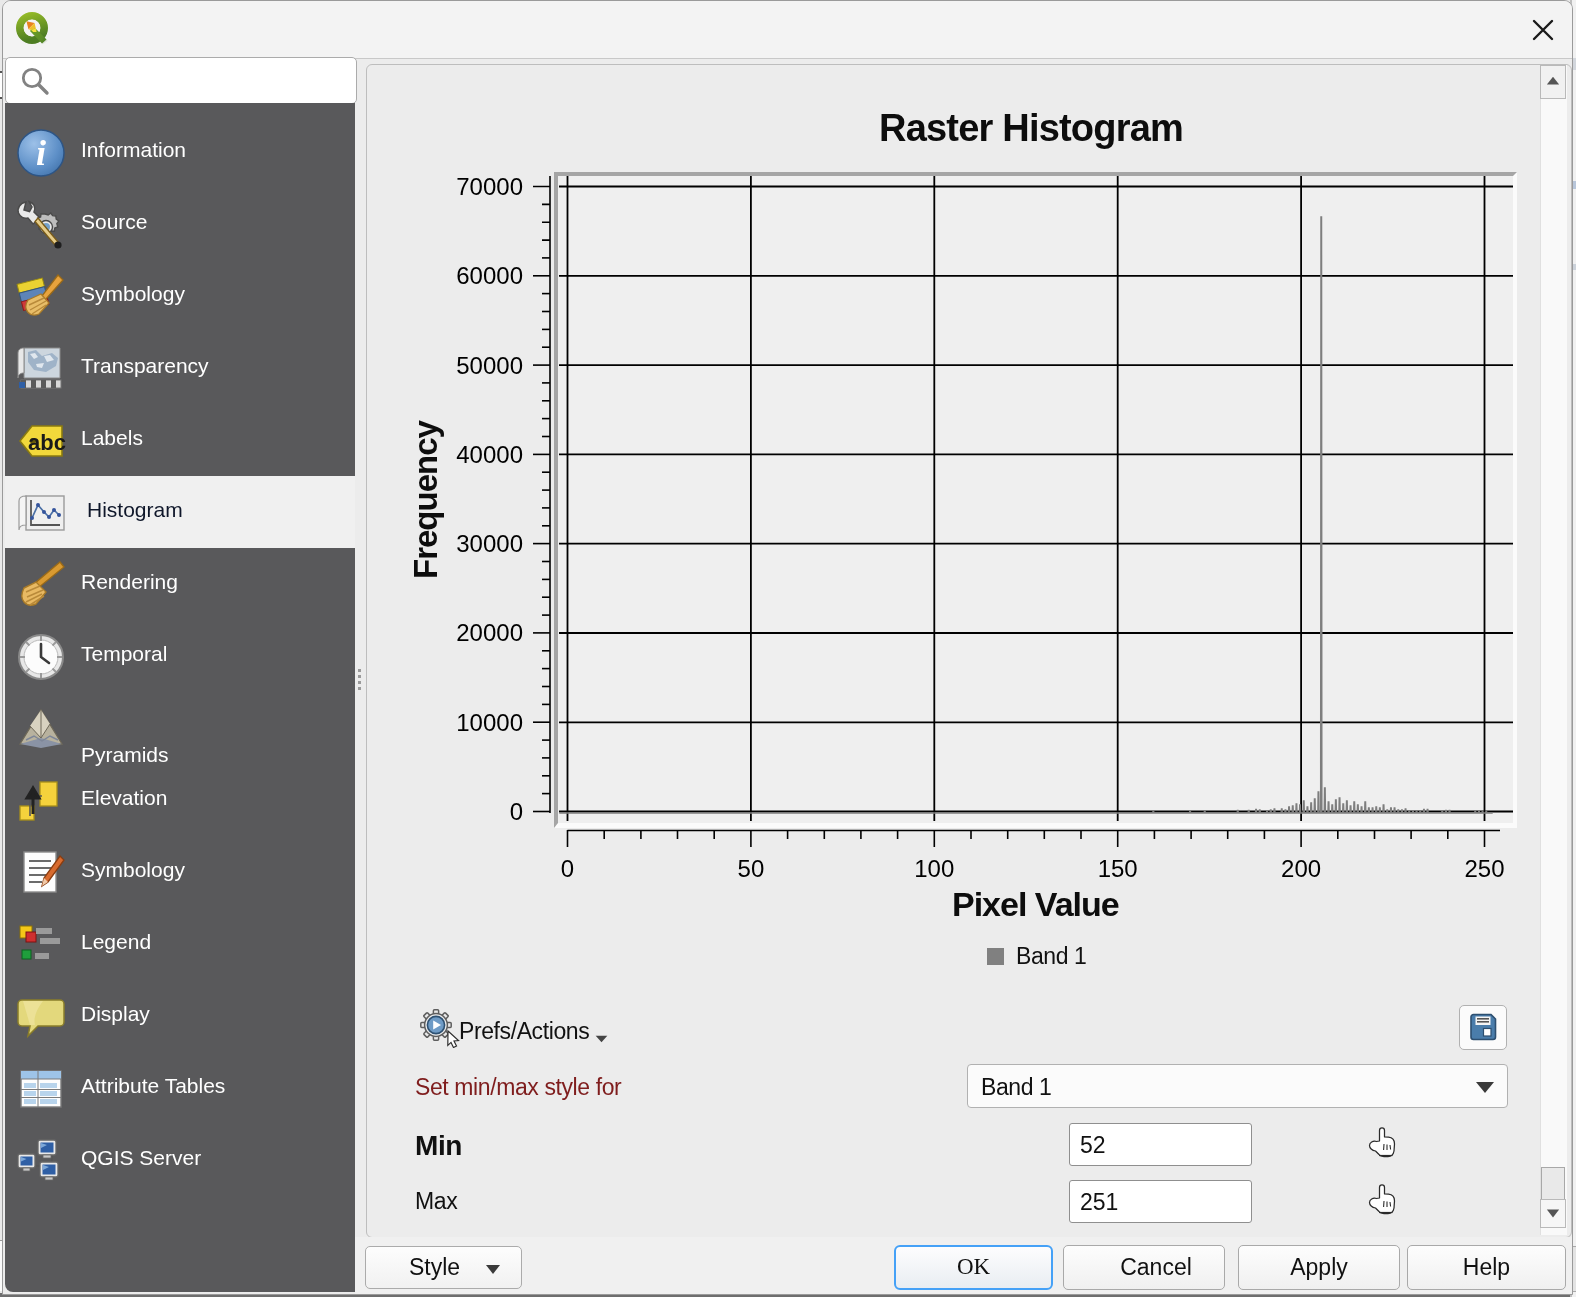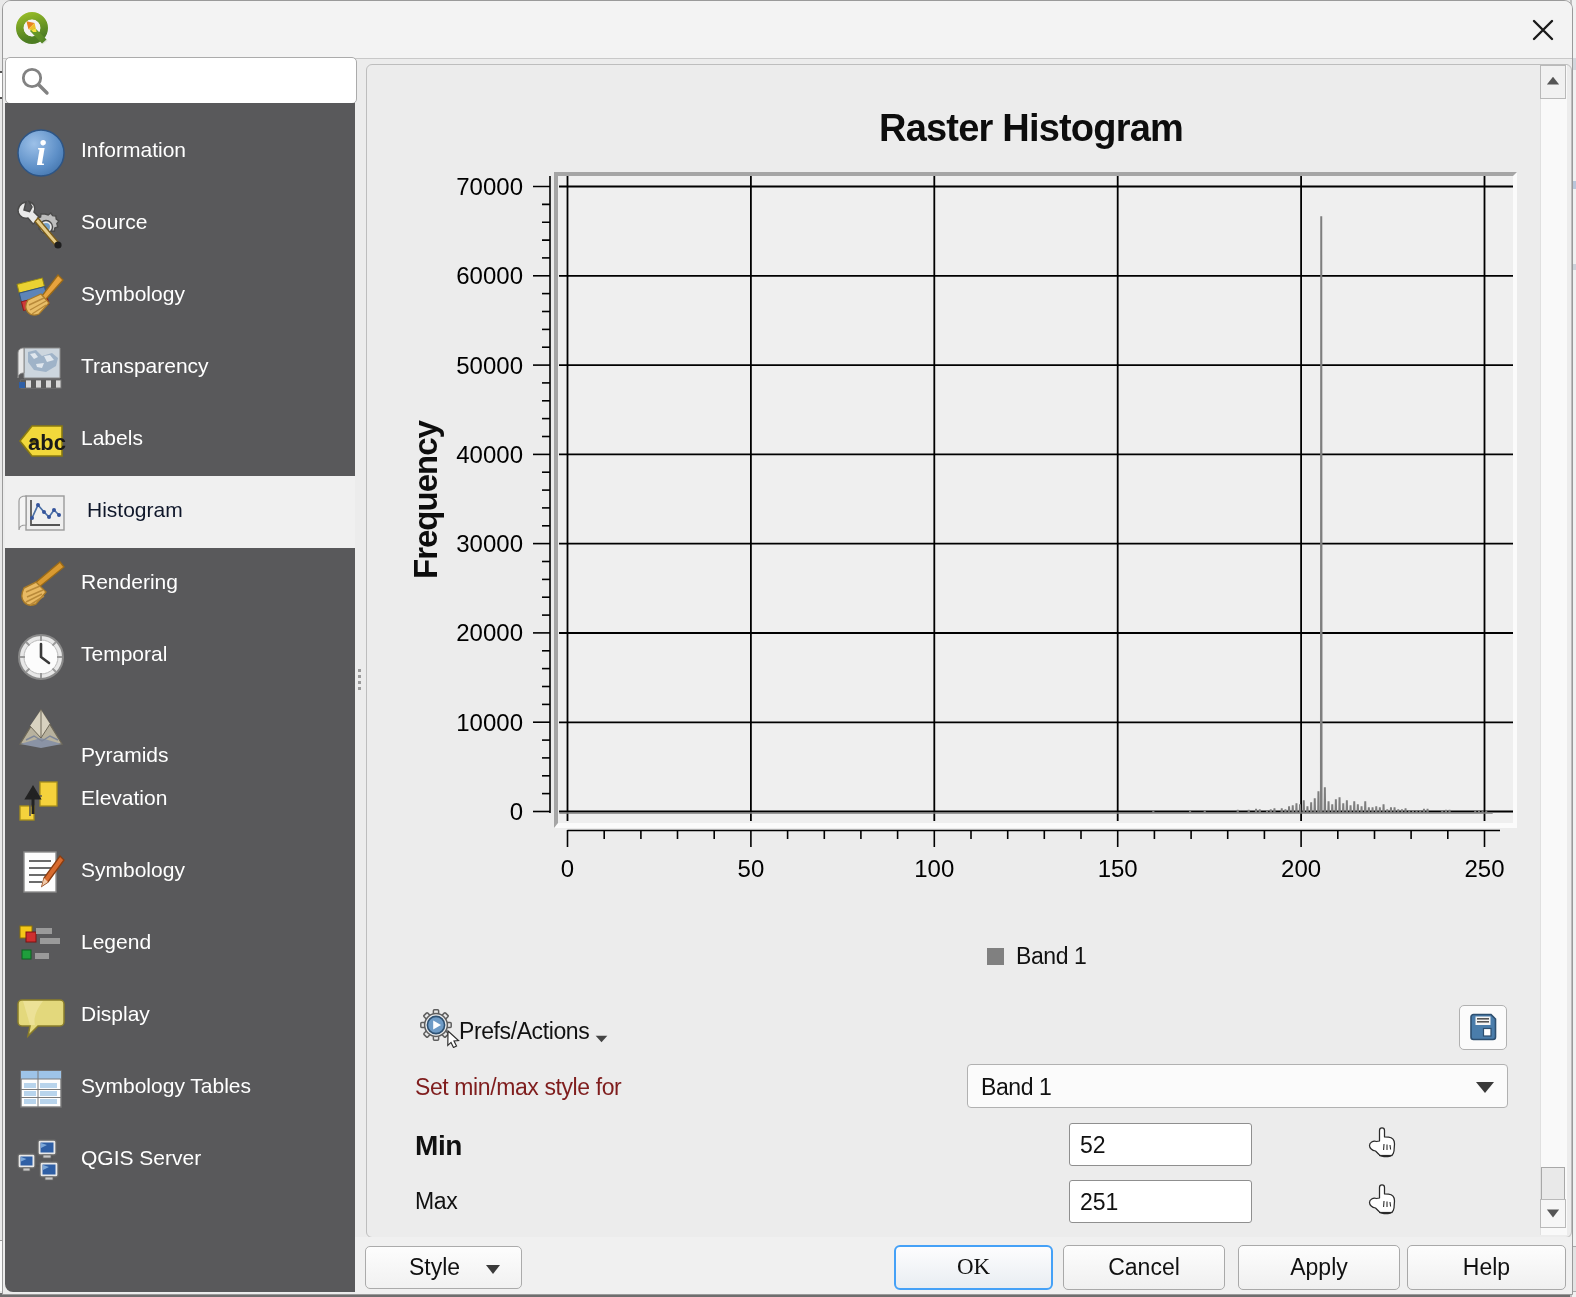--- a/index.html
+++ b/index.html
@@ -190,21 +190,21 @@
         <g fill="#b8d4ec">
         <rect x="8" y="19" width="12" height="5"></rect>
         <rect x="8" y="27" width="12" height="5"></rect>
         <rect x="8" y="35" width="12" height="5"></rect>
         <rect x="24" y="19" width="17" height="5"></rect>
         <rect x="24" y="27" width="17" height="5"></rect>
         <rect x="24" y="35" width="17" height="5"></rect>
       </g>
         <path d="M5 15 L45 15 M5 25.5 L45 25.5 M5 33.5 L45 33.5 M22 7 L22 43" stroke="#7a7a7a" stroke-width="1"></path>
     </svg>
-  <div class="abs" style="left:78px;top:1073px;width:260px;height:30px;font-size:21px;color:#ffffff;">Symbology Tables</div>
+  <div class="abs" style="left:78px;top:1073px;width:260px;height:30px;font-size:21px;color:#ffffff;">Attribute Tables</div>
   <svg class="abs" style="left:13px;top:1135px;" width="50" height="50" viewBox="0 0 50 50">
       <g stroke="#555" stroke-width="1.6" fill="none">
         <path d="M14 20 L14 30 L24 30 M28 16 L36 16 M36 16 L36 26"></path>
       </g>
         <g>
         <rect x="22" y="4" width="18" height="15" rx="2" fill="#e8e8e8" stroke="#666" stroke-width="1.3"></rect>
         <rect x="24.5" y="6.5" width="13" height="10" fill="#2f5fa5"></rect>
         <path d="M25 7 l6 2 l-6 3 Z" fill="#7da8d8"></path>
         <rect x="27" y="19" width="8" height="3" fill="#c8c8c8" stroke="#666" stroke-width="0.8"></rect>
       </g>
@@ -354,20 +354,21 @@
         <text x="1298.1" y="876">200</text>
         <text x="1481.5" y="876">250</text>
       </g>
 
     <path id="data" d="M 556.2 812 L 1135.7 812 L 1139.4 812 L 1143.0 812 L 1146.7 812 L 1149.8 812 L 1150.1 810.0 L 1150.6 810.0 L 1150.9 812 L 1154.0 812 L 1157.7 812 L 1161.4 812 L 1165.1 812 L 1168.7 812 L 1172.4 812 L 1176.1 812 L 1179.7 812 L 1183.4 812 L 1186.5 812 L 1186.8 810.0 L 1187.3 810.0 L 1187.6 812 L 1190.7 812 L 1194.4 812 L 1198.1 812 L 1201.2 812 L 1201.5 810.0 L 1202.0 810.0 L 1202.3 812 L 1205.4 812 L 1209.1 812 L 1212.7 812 L 1216.4 812 L 1220.1 812 L 1223.7 812 L 1227.4 812 L 1231.1 812 L 1234.2 812 L 1234.5 809.5 L 1235.0 809.5 L 1235.3 812 L 1238.4 812 L 1242.1 812 L 1245.2 812 L 1245.5 809.5 L 1246.0 809.5 L 1246.3 812 L 1249.4 812 L 1252.5 812 L 1252.8 808.5 L 1253.3 808.5 L 1253.6 812 L 1256.2 812 L 1256.5 809.0 L 1257.0 809.0 L 1257.3 812 L 1260.4 812 L 1263.5 812 L 1263.8 810.0 L 1264.3 810.0 L 1264.6 812 L 1267.2 812 L 1267.5 809.0 L 1268.0 809.0 L 1268.3 812 L 1270.9 812 L 1271.2 808.0 L 1271.7 808.0 L 1272.0 812 L 1275.1 812 L 1278.2 812 L 1278.5 808.0 L 1279.0 808.0 L 1279.3 812 L 1281.9 812 L 1282.2 809.0 L 1282.7 809.0 L 1283.0 812 L 1285.5 812 L 1285.8 806.0 L 1286.3 806.0 L 1286.6 812 L 1289.2 812 L 1289.5 805.0 L 1290.0 805.0 L 1290.3 812 L 1292.9 812 L 1293.2 803.0 L 1293.7 803.0 L 1294.0 812 L 1296.5 812 L 1296.8 804.0 L 1297.3 804.0 L 1297.6 812 L 1300.2 812 L 1300.5 800.0 L 1301.0 800.0 L 1301.3 812 L 1303.9 812 L 1304.2 806.0 L 1304.7 806.0 L 1305.0 812 L 1307.6 812 L 1307.9 802.0 L 1308.4 802.0 L 1308.7 812 L 1311.2 812 L 1311.5 798.0 L 1312.0 798.0 L 1312.3 812 L 1314.9 812 L 1315.2 791.0 L 1315.7 791.0 L 1316.0 812 L 1317.7 812 L 1318.0 216.0 L 1318.5 216.0 L 1318.8 812 L 1321.3 812 L 1321.6 787.0 L 1322.1 787.0 L 1322.4 812 L 1325.0 812 L 1325.3 801.0 L 1325.8 801.0 L 1326.1 812 L 1328.7 812 L 1329.0 804.0 L 1329.5 804.0 L 1329.8 812 L 1332.3 812 L 1332.6 799.0 L 1333.1 799.0 L 1333.4 812 L 1336.0 812 L 1336.3 797.0 L 1336.8 797.0 L 1337.1 812 L 1339.7 812 L 1340.0 803.0 L 1340.5 803.0 L 1340.8 812 L 1343.3 812 L 1343.6 800.0 L 1344.1 800.0 L 1344.4 812 L 1347.0 812 L 1347.3 805.0 L 1347.8 805.0 L 1348.1 812 L 1350.7 812 L 1351.0 801.0 L 1351.5 801.0 L 1351.8 812 L 1354.3 812 L 1354.6 804.0 L 1355.1 804.0 L 1355.4 812 L 1358.0 812 L 1358.3 806.0 L 1358.8 806.0 L 1359.1 812 L 1361.7 812 L 1362.0 801.0 L 1362.5 801.0 L 1362.8 812 L 1365.3 812 L 1365.6 807.0 L 1366.1 807.0 L 1366.4 812 L 1369.0 812 L 1369.3 807.0 L 1369.8 807.0 L 1370.1 812 L 1372.7 812 L 1373.0 806.0 L 1373.5 806.0 L 1373.8 812 L 1376.3 812 L 1376.6 807.0 L 1377.1 807.0 L 1377.4 812 L 1380.0 812 L 1380.3 804.0 L 1380.8 804.0 L 1381.1 812 L 1383.7 812 L 1384.0 809.0 L 1384.5 809.0 L 1384.8 812 L 1387.4 812 L 1387.7 807.0 L 1388.2 807.0 L 1388.5 812 L 1391.0 812 L 1391.3 807.0 L 1391.8 807.0 L 1392.1 812 L 1394.7 812 L 1395.0 809.0 L 1395.5 809.0 L 1395.8 812 L 1398.4 812 L 1398.7 809.0 L 1399.2 809.0 L 1399.5 812 L 1402.0 812 L 1402.3 808.0 L 1402.8 808.0 L 1403.1 812 L 1405.7 812 L 1406.0 810.0 L 1406.5 810.0 L 1406.8 812 L 1409.4 812 L 1409.7 810.0 L 1410.2 810.0 L 1410.5 812 L 1413.0 812 L 1413.3 810.0 L 1413.8 810.0 L 1414.1 812 L 1416.7 812 L 1417.0 810.0 L 1417.5 810.0 L 1417.8 812 L 1420.4 812 L 1420.7 808.5 L 1421.2 808.5 L 1421.5 812 L 1424.0 812 L 1424.3 808.5 L 1424.8 808.5 L 1425.1 812 L 1428.2 812 L 1431.9 812 L 1435.6 812 L 1438.7 812 L 1439.0 810.0 L 1439.5 810.0 L 1439.8 812 L 1442.4 812 L 1442.7 809.5 L 1443.2 809.5 L 1443.5 812 L 1446.0 812 L 1446.3 809.5 L 1446.8 809.5 L 1447.1 812 L 1450.3 812 L 1453.9 812 L 1457.6 812 L 1461.3 812 L 1464.9 812 L 1468.6 812 L 1471.7 812 L 1472.0 810.2 L 1472.5 810.2 L 1472.8 812 L 1475.4 812 L 1475.7 810.2 L 1476.2 810.2 L 1476.5 812 L 1479.0 812 L 1479.3 810.5 L 1479.8 810.5 L 1480.1 812 L 1482.7 812 L 1483.0 810.5 L 1483.5 810.5 L 1483.8 812 L 1489.7 812" fill="none" stroke="#7e7e7e" stroke-width="1.5"></path>
   </svg>
 
   <div class="abs" style="left:404px;top:422px;width:34px;height:158px;">
     <div style="transform:rotate(-90deg) translate(-156px,0);transform-origin:0 0;width:156px;height:34px;font-size:33px;font-weight:bold;color:#0d0d0d;letter-spacing:-1px;white-space:nowrap;">Frequency</div>
   </div>
+  <div class="abs" style="left:949px;top:884px;width:240px;height:36px;font-size:34px;font-weight:bold;color:#0d0d0d;letter-spacing:-1px;">Pixel Value</div>
 
   <div class="abs" style="left:984px;top:947px;width:17px;height:17px;background:#808080;"></div>
   <div class="abs" style="left:1013px;top:942px;width:120px;height:26px;font-size:23px;letter-spacing:-0.4px;color:#111;">Band 1</div>
 
   <svg class="abs" style="left:417px;top:1007px;" width="40" height="40" viewBox="0 0 40 40">
     <g transform="translate(16,17)">
       <g fill="#ebebeb" stroke="#5e5e5e" stroke-width="1.5">
         <g id="t">
             <rect x="-2.6" y="-15.2" width="5.2" height="5" rx="1"></rect>
           </g>
@@ -442,21 +443,21 @@
   <div class="abs" style="left:362px;top:1245px;width:157px;height:43px;background:linear-gradient(#fdfdfd,#f1f1f1);border:1px solid #ababab;border-radius:5px;box-sizing:border-box;"></div>
   <div class="abs" style="left:406px;top:1253px;width:100px;height:28px;font-size:23px;color:#111;">Style</div>
   <svg class="abs" style="left:482px;top:1263px;" width="16" height="11" viewBox="0 0 16 11">
       <path d="M1 1 L8 10 L15 1 Z" fill="#3a3a3a"></path>
     </svg>
 
   <div class="abs" style="left:891px;top:1244px;width:159px;height:45px;background:linear-gradient(#fdfdfe,#e9edf2);border:2px solid #45a1f7;border-radius:6px;box-sizing:border-box;"></div>
   <div class="abs" style="left:891px;top:1253px;width:159px;height:28px;font-size:23px;color:#111;text-align:center;font-family:Liberation Serif, serif;">OK</div>
 
   <div class="abs" style="left:1060px;top:1244px;width:162px;height:45px;background:linear-gradient(#fdfdfd,#f0f0f0);border:1px solid #a9a9a9;border-radius:5px;box-sizing:border-box;"></div>
-  <div class="abs" style="left:1060px;top:1253px;width:162px;height:28px;font-size:23px;color:#111;text-align:center;">Cancel</div>
+  <div class="abs" style="left:1060px;top:1253px;width:162px;height:28px;font-size:23px;color:#111;text-align:center;padding-left:12px;">Cancel</div>
 
   <div class="abs" style="left:1235px;top:1244px;width:162px;height:45px;background:linear-gradient(#fdfdfd,#f0f0f0);border:1px solid #a9a9a9;border-radius:5px;box-sizing:border-box;"></div>
   <div class="abs" style="left:1235px;top:1253px;width:162px;height:28px;font-size:23px;color:#111;text-align:center;">Apply</div>
 
   <div class="abs" style="left:1404px;top:1244px;width:159px;height:45px;background:linear-gradient(#fdfdfd,#f0f0f0);border:1px solid #a9a9a9;border-radius:5px;box-sizing:border-box;"></div>
   <div class="abs" style="left:1404px;top:1253px;width:159px;height:28px;font-size:23px;color:#111;text-align:center;">Help</div>
 
 </div>
 
 </body></html>

